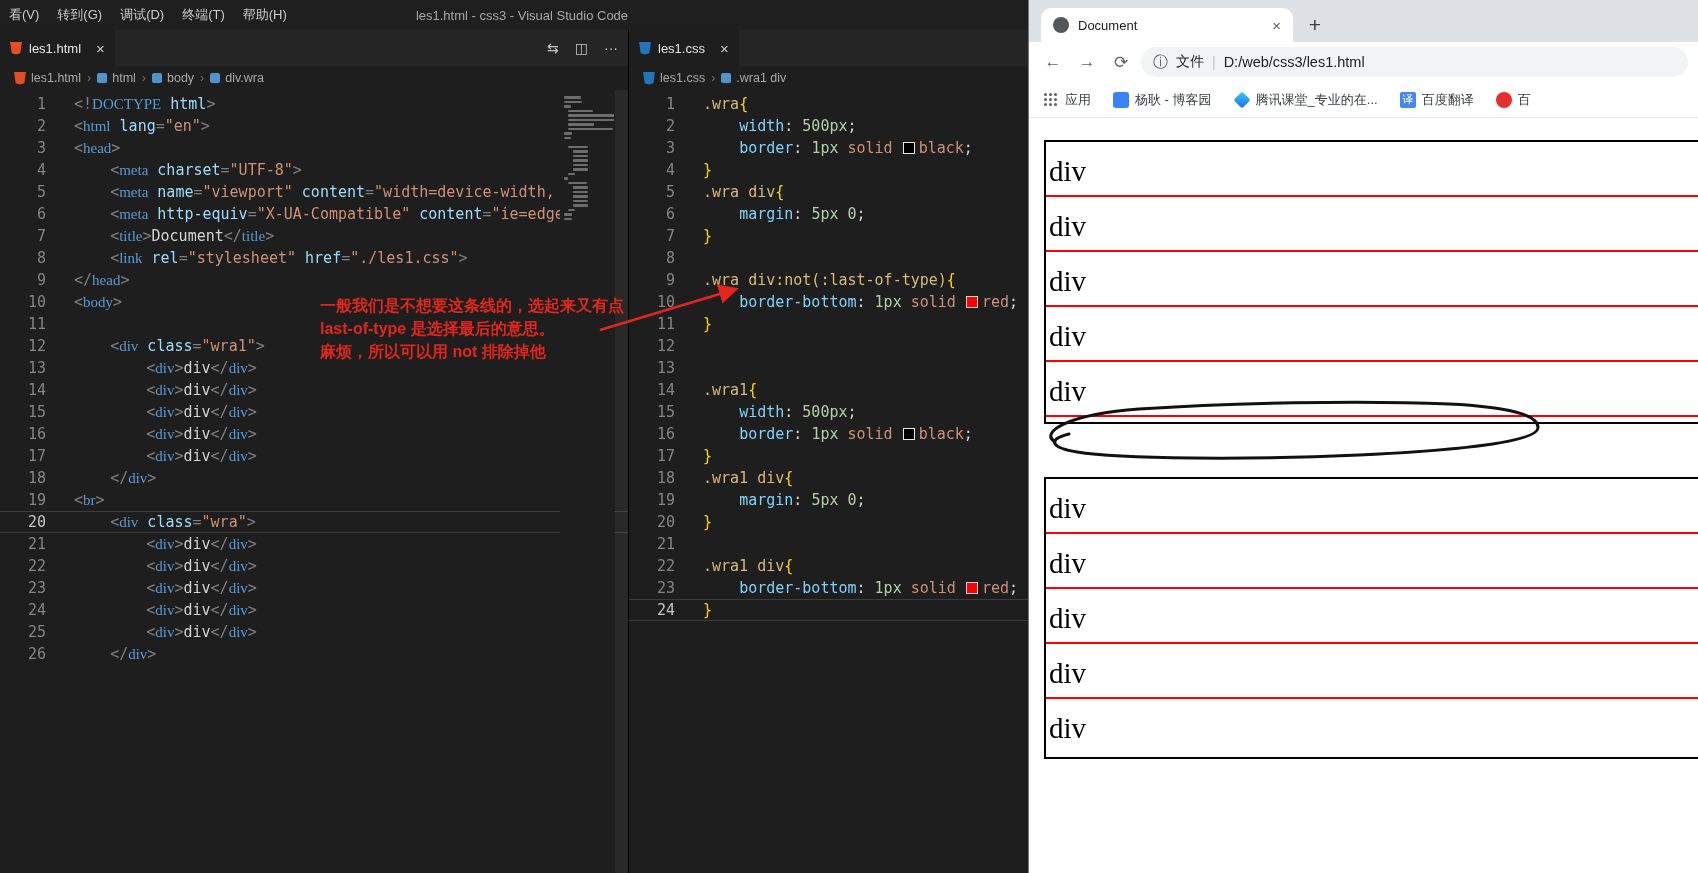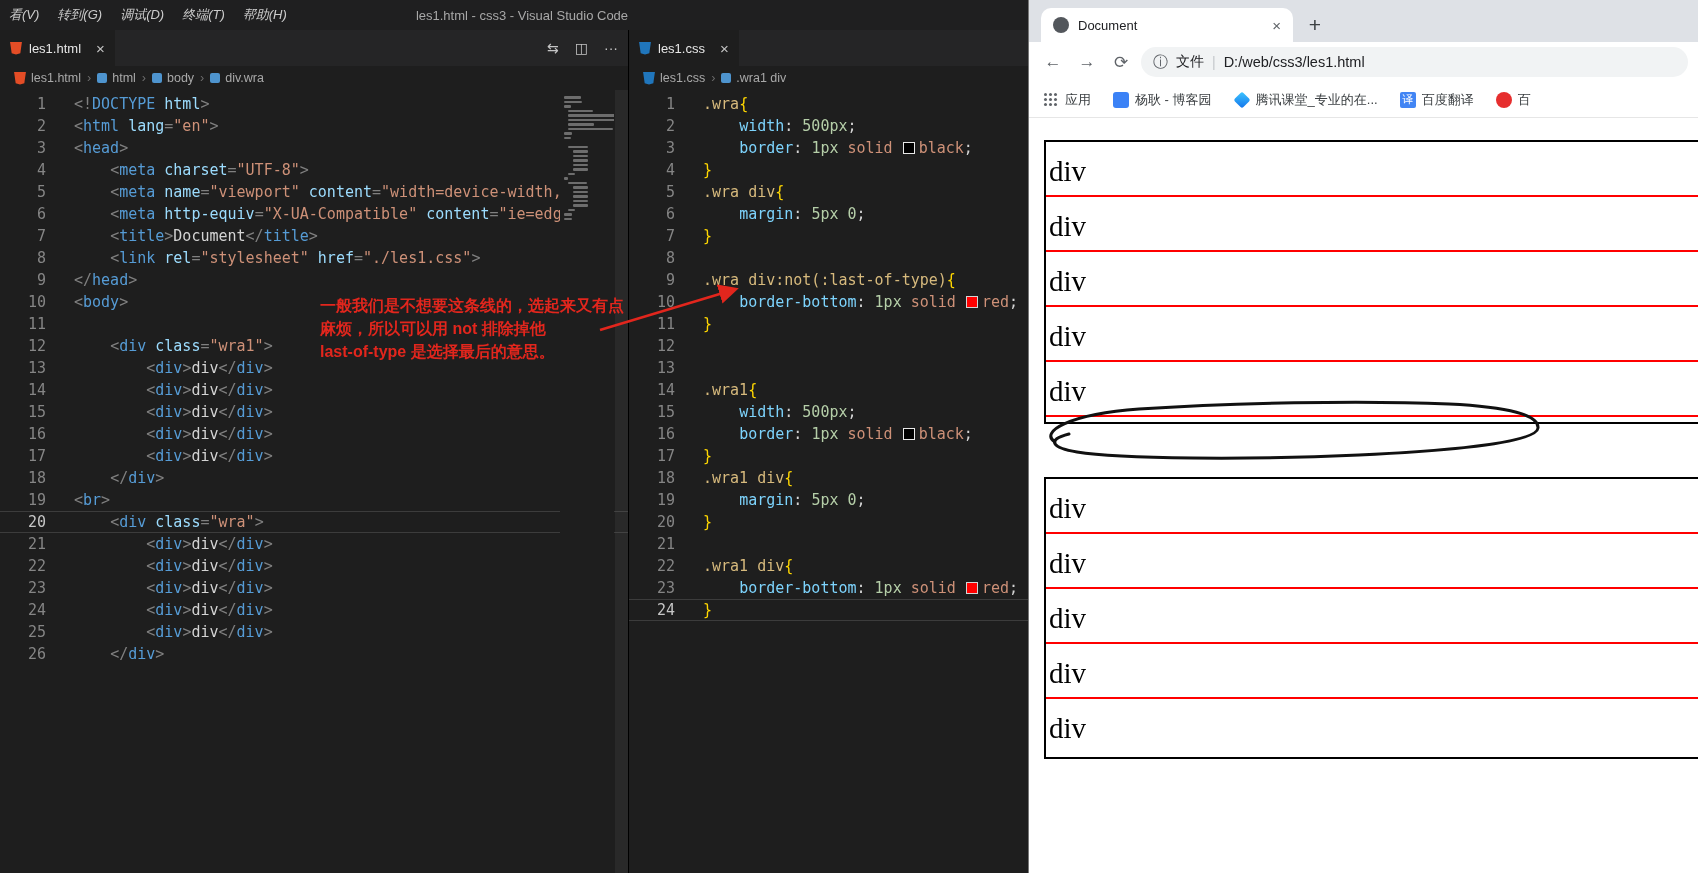--- a/index.html
+++ b/index.html
@@ -23,21 +23,21 @@
   .breadcrumb { height:24px; background:#1e1e1e; display:flex; align-items:center; padding:0 14px; color:#a9a9a9; font-size:12.5px; gap:6px; flex:none; white-space:nowrap; }
   .crumb { display:flex; align-items:center; gap:5px; }
   .crumb-sep { color:#6e6e6e; }
   .editor { position:relative; flex:1; overflow:hidden; background:#1e1e1e; padding-top:3px; }
   .code-line { display:flex; height:22px; line-height:22px; font-family:"DejaVu Sans Mono","Liberation Mono",monospace; font-size:15px; }
   .ln { width:46px; flex:none; text-align:right; color:#858585; }
   .code { padding-left:28px; white-space:pre; }
   .current { box-shadow: inset 0 -1px 0 #3c3c3c, inset 0 1px 0 #3c3c3c; }
   .current .ln { color:#c6c6c6; }
 
-  .tk-p { color:#808080; } .tk-t { color:#569cd6; } .tk-a { color:#9cdcfe; }
+  .tk-p { color:#808080; } .tk-t { color:#569cd6;font-family:Liberation Serif, serif; } .tk-a { color:#9cdcfe; }
   .tk-s { color:#ce9178; } .tk-x { color:#d4d4d4; } .tk-w { color:#d4d4d4; }
   .tk-sel { color:#d7ba7d; } .tk-br { color:#ffd700; } .tk-prop { color:#7dd3fc; }
   .tk-num { color:#b5cea8; } .tk-kw { color:#ce9178; }
   .swatch { display:inline-block; width:12px; height:12px; margin:0 4px -1px 1px; }
   .swatch-black { background:#000; border:1px solid #e8e8e8; }
   .swatch-red { background:#ff0000; border:1px solid #d4d4d4; }
 
   #minimap { position:absolute; top:3px; right:14px; width:54px; bottom:0; background:#1e1e1e; padding:3px 0 0 4px; overflow:hidden; z-index:3; }
   .mm-line { height:2.5px; margin-bottom:2px; background:#6d6d6d; border-radius:1px; max-width:48px; }
   .mm-gap { height:4.5px; }
@@ -84,21 +84,21 @@
   .circle-svg { position:absolute; left:0; top:0; z-index:8; pointer-events:none; }
 </style>
 </head>
 <body>
 
 <div class="stage">
 
   <div class="vscode">
     <div class="menubar">
       <div class="win-title">les1.html - css3 - Visual Studio Code</div>
-      <div id="menu-items" style="display:flex;position:relative;z-index:2;font-style:italic;">
+      <div id="menu-items" style="display:flex;position:relative;z-index:2;">
           <span class="menu-item">看(V)</span>
           <span class="menu-item">转到(G)</span>
           <span class="menu-item">调试(D)</span>
           <span class="menu-item">终端(T)</span>
           <span class="menu-item">帮助(H)</span>
         </div>
     </div>
 
     <div class="editors">
 
@@ -395,22 +395,22 @@
                 <span class="code"><span class="tk-br">}</span></span>
               </div>
             </div>
         </div>
       </div>
 
     </div>
 
     <div class="annotation" id="annotation">
         <div class="ann-line">一般我们是不想要这条线的，选起来又有点</div>
+        <div class="ann-line">last-of-type 是选择最后的意思。</div>
         <div class="ann-line">麻烦，所以可以用 not 排除掉他</div>
-        <div class="ann-line">last-of-type 是选择最后的意思。</div>
       </div>
 
     <svg class="arrow-svg" width="1028" height="873" viewBox="0 0 1028 873">
       <defs>
         <marker id="arrowhead" viewBox="0 0 10 10" refX="7" refY="5" markerWidth="8" markerHeight="8" orient="auto-start-reverse">
           <path d="M0,0 L10,5 L0,10 z" fill="#e2261d"></path>
         </marker>
       </defs>
       <path d="M600,330 L733,290" stroke="#e2261d" stroke-width="2.5" fill="none" marker-end="url(#arrowhead)"></path>
     </svg>

